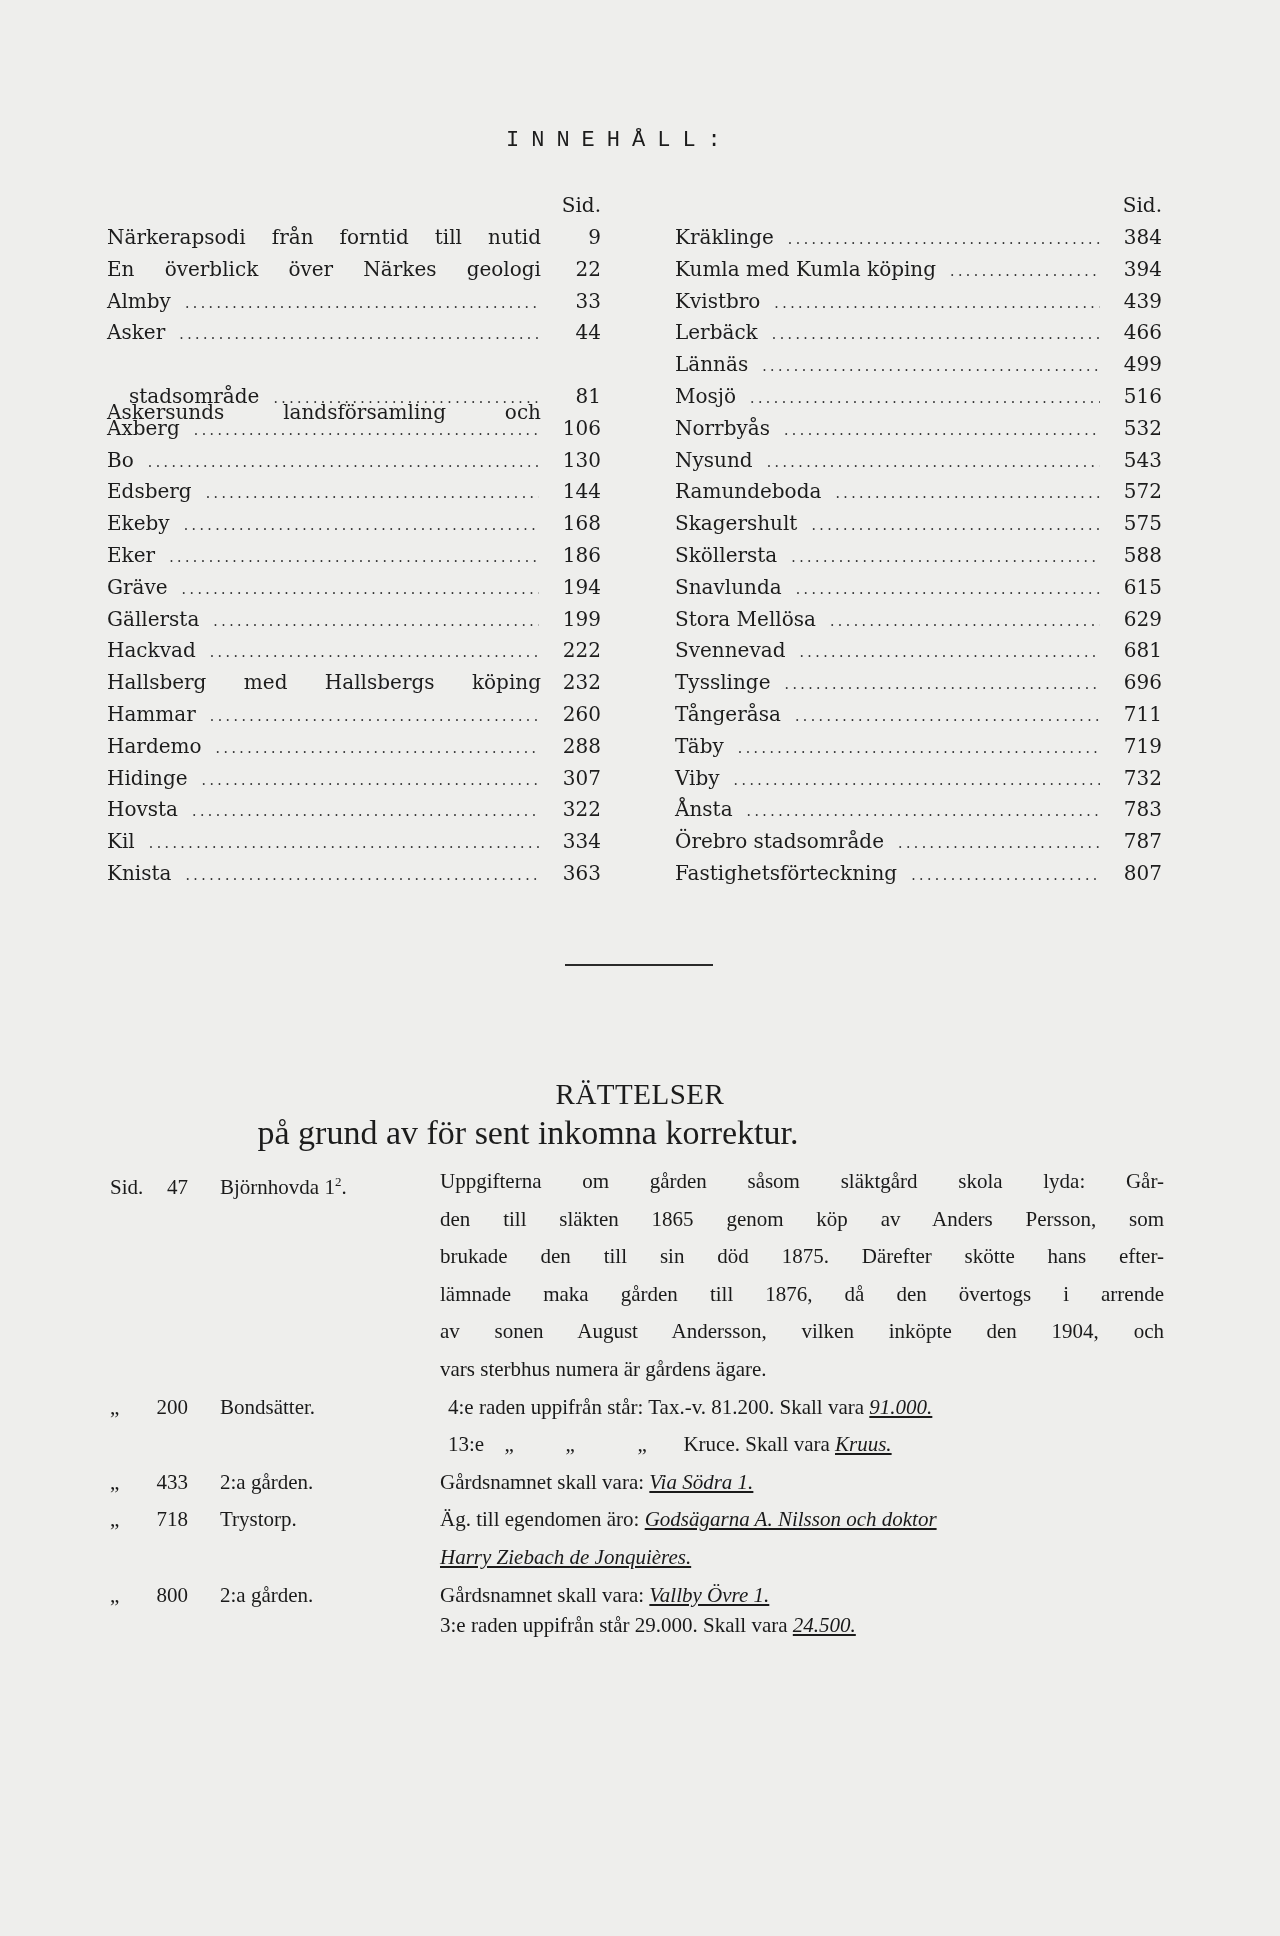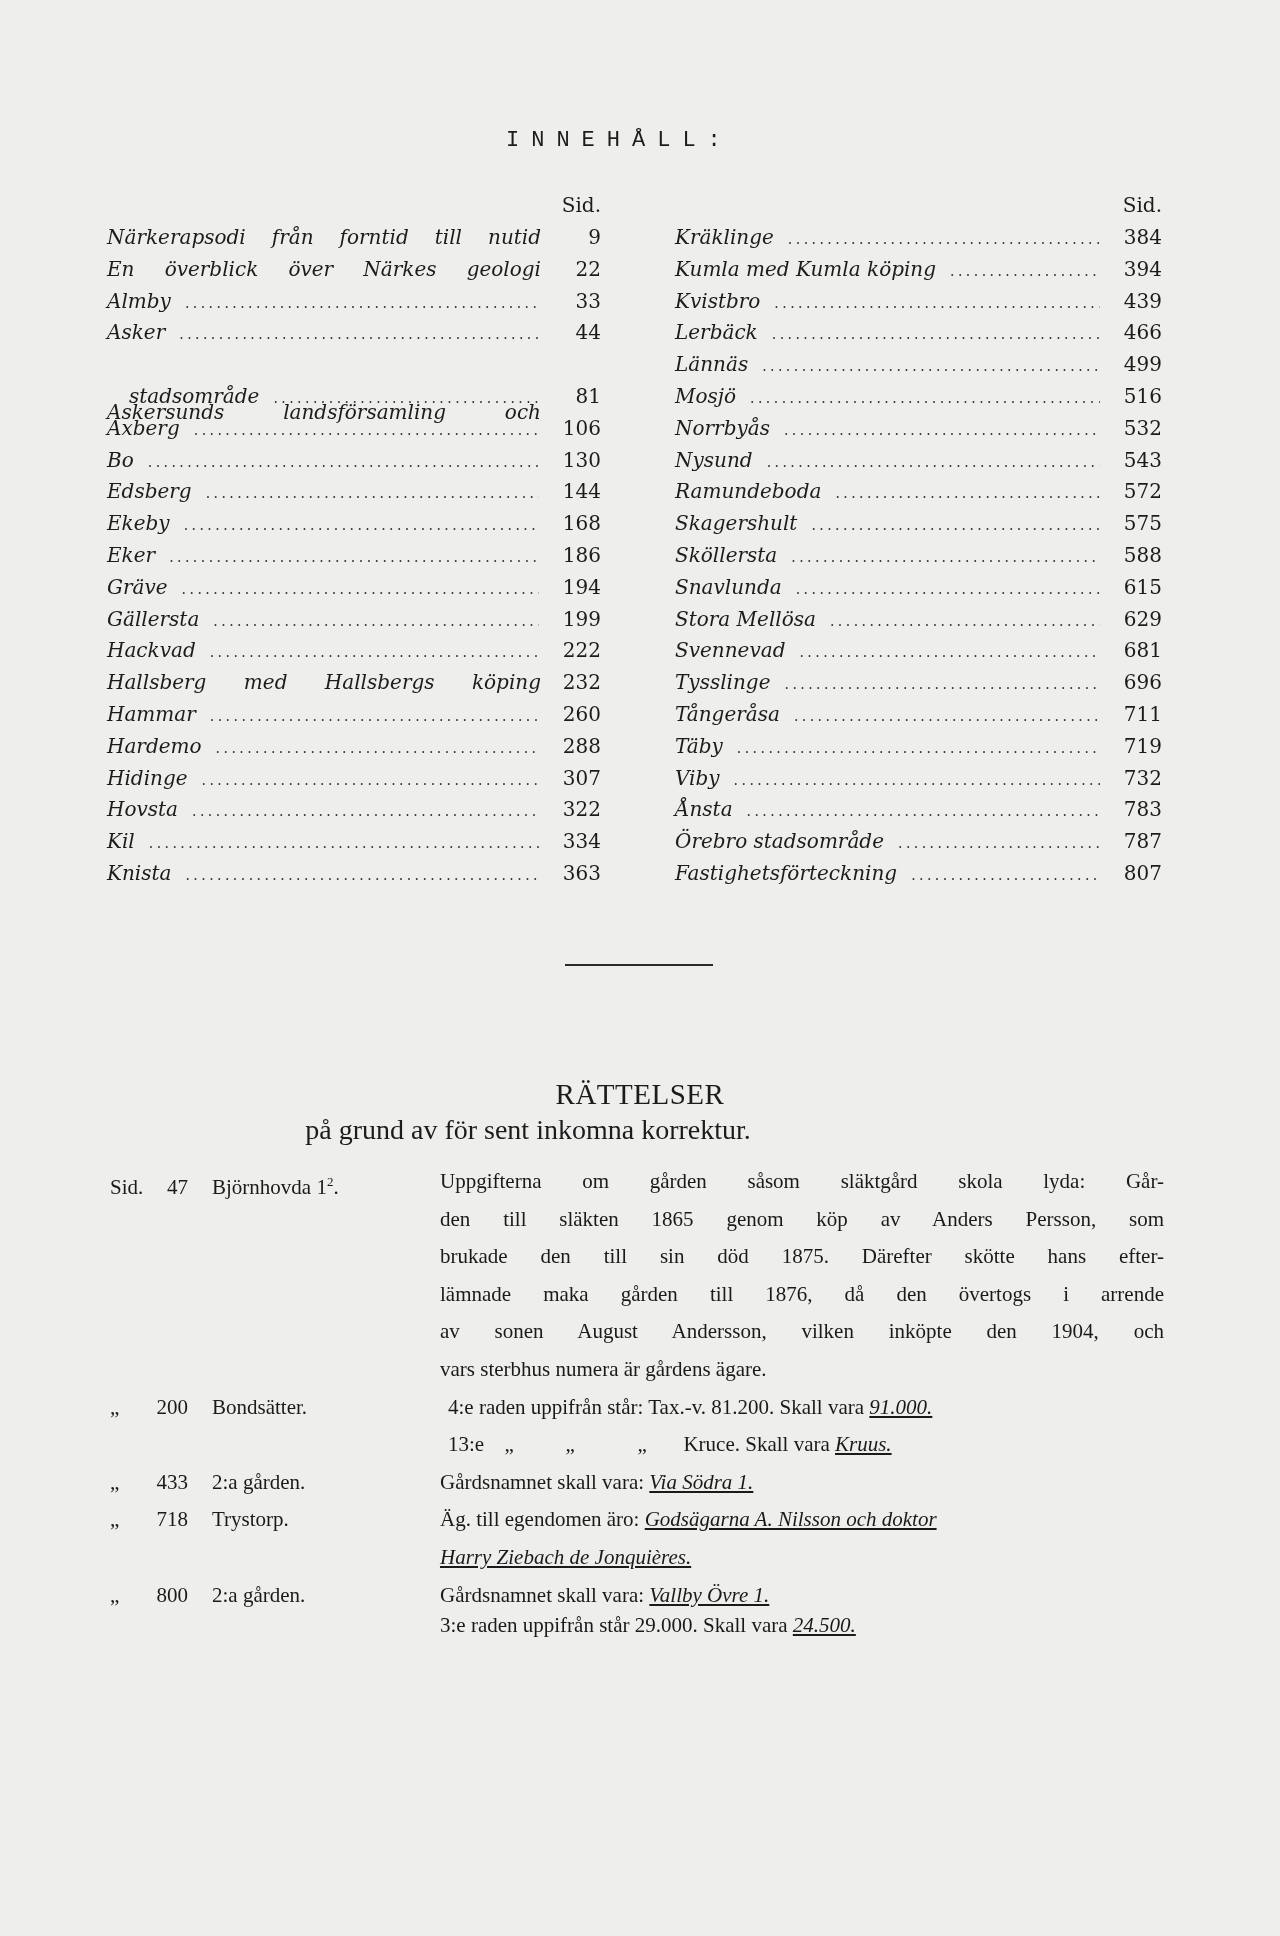--- a/index.html
+++ b/index.html
@@ -14,52 +14,52 @@
     font-size:22px; letter-spacing:12px; font-family:Liberation Mono, monospace;
   }
   .toc-col { position:absolute; top:188px; }
   .toc-left { left:107px; width:494px; }
   .toc-right { left:675px; width:487px; }
   .sid-head { text-align:right; font-size:20px; height:34px; line-height:34px; }
   .toc-row {
     display:flex; align-items:baseline; height:31.8px; line-height:31.8px;
     font-size:20px; white-space:nowrap;
   }
-  .toc-row .title { flex:0 0 auto;font-style:italic; }
+  .toc-row .title { flex:0 0 auto; }
   .toc-row .dots {
     flex:1 1 auto; overflow:hidden; margin:0 6px 0 14px;
     color:#333; letter-spacing:3.2px; font-size:14px; text-align:right;
   }
   .toc-row .dots::before {
     content:". . . . . . . . . . . . . . . . . . . . . . . . . . . . . . . . . . . . . . . . . . . . . . . . . . . . . . . . . . . . . . . . . . . . . . . . . . . .";
     letter-spacing:0; word-spacing:-1px;
   }
   .toc-row .page { flex:0 0 56px; text-align:right; }
   .toc-row.indent .title { padding-left:22px; }
   .rule {
     position:absolute; left:565px; top:964px; width:148px; height:0;
     border-top:2px solid #2a2a2a;
   }
   .errata-title {
     position:absolute; left:0; width:1280px; top:1078px; text-align:center;
     font-family:"Liberation Serif", serif; font-size:29px; letter-spacing:0.5px;
   }
   .errata-subtitle {
     position:absolute; left:0; width:1056px; top:1114px; text-align:center;
-    font-family:"Liberation Serif", serif; font-size:28px;
+    font-family:"Liberation Serif", serif; font-size:34px;
   }
   .errata {
     position:absolute; left:110px; top:1163px; width:1060px;
     font-family:"Liberation Serif", serif; font-size:21px; color:#1a1a1a;
   }
   .e-entry { position:relative; }
   .e-line { height:37.6px; line-height:37.6px; white-space:nowrap; position:relative; }
   .e-ref { position:absolute; left:0; top:0; }
   .e-prefix { display:inline-block; width:38px; }
-  .e-page { display:inline-block; width:40px; text-align:right; margin-right:24px; }
+  .e-page { display:inline-block; width:40px; text-align:right; margin-right:32px; }
   .e-text { position:absolute; left:330px; top:0; }
   .e-text.just { width:724px; text-align:justify; text-align-last:justify; }
   .it { font-style:italic;text-decoration:underline; }
   .ditto { display:inline-block; width:72px; text-align:center; }
   .ditto.first { width:50px; }
   .e-text.shift { left:338px; }
 </style>
 </head>
 <body>
 

